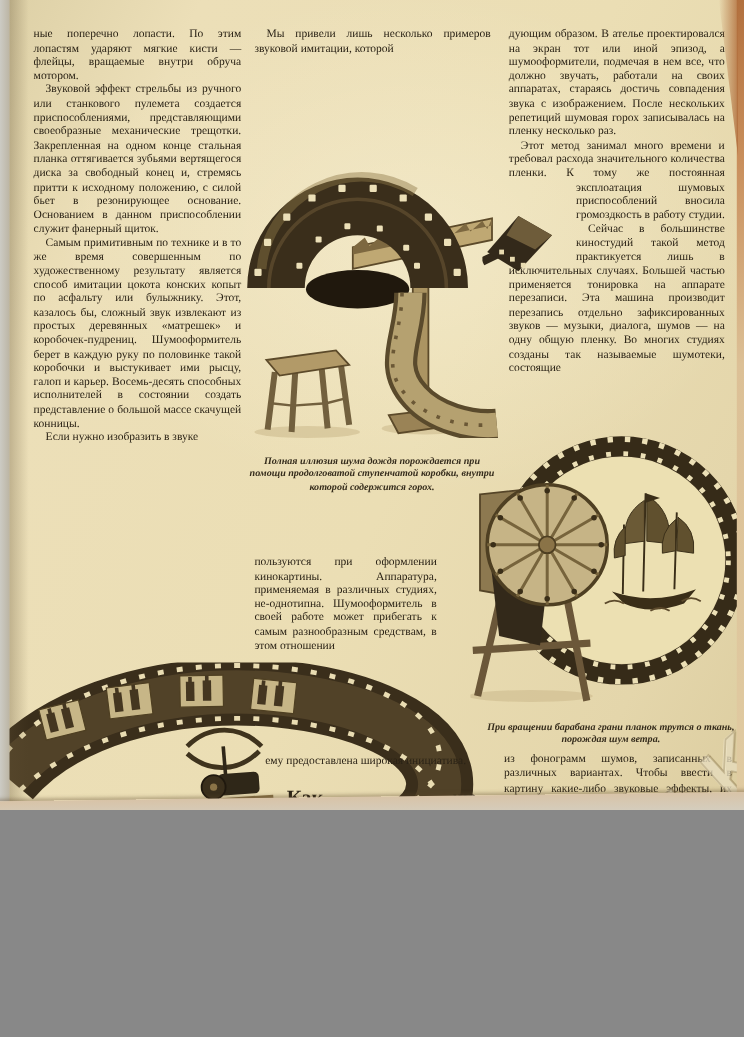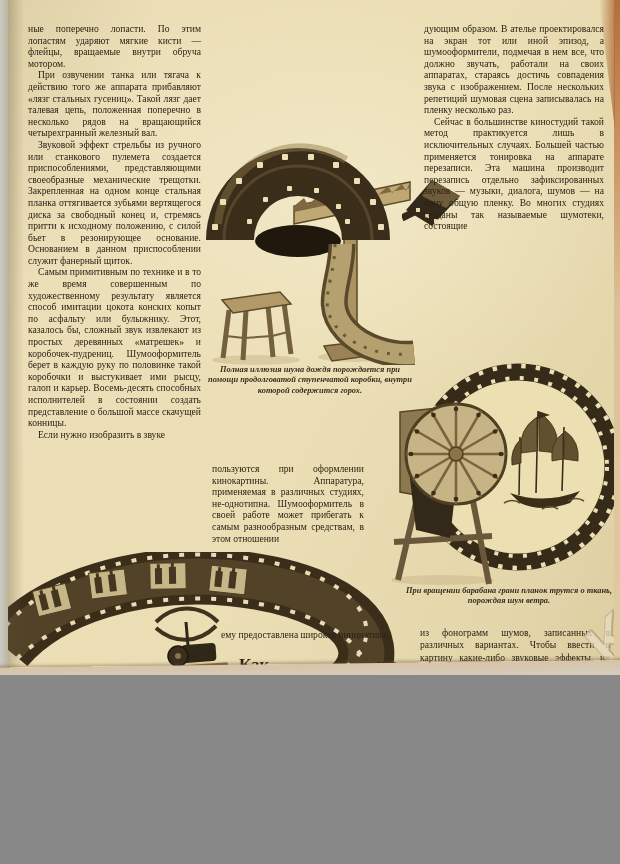--- a/index.html
+++ b/index.html
@@ -10,21 +10,21 @@
       linear-gradient(115deg, #ddd0a6 0%, #ecdfb8 18%, #ebdeb4 55%, #e4d6ab 85%, #dccda0 100%);
     font-family:"Liberation Serif","DejaVu Serif",serif;
     color:#2b2316;
   }
   .abs{position:absolute;}
   .col{ text-align:justify; font-size:9.6px; line-height:11.6px; z-index:6;}
   .col p{margin:0; text-indent:10px;}
   .col p.noindent{text-indent:0;}
   .caption{
     font-size:8.4px; line-height:10.3px; font-weight:bold; font-style:italic;
-    text-align:center; z-index:6; color:#352c1c;
+    text-align:center; z-index:6; color:#352c1c;margin-top:15px;
   }
   .question{font-size:17px; line-height:13px; font-weight:bold; text-indent:14px; text-align:justify; z-index:6;}
   .smalltext{font-size:9.6px; line-height:11.6px; text-align:justify; z-index:6;}
   .intrude{float:left; width:56px; height:58px;}
   .pagenum{
     font-size:17px; font-weight:bold; font-style:italic; color:#1f1a10; z-index:7;
   }
   .wm-footer{
     font-family:"Liberation Sans","DejaVu Sans",sans-serif;
     font-size:10px; font-weight:bold; letter-spacing:2px;
@@ -48,27 +48,27 @@
   .corner-right{right:5px;top:0;width:16px;height:130px;background:linear-gradient(to left,rgba(178,112,62,0.85),rgba(178,112,62,0));clip-path:polygon(100% 0,0 0,100% 100%);z-index:10;}
   .edge-bottom{left:-5px;right:-5px;bottom:-9px;height:24px;background:linear-gradient(to bottom,#d8c3a7,#d2d4cc);transform:rotate(-0.7deg);transform-origin:100% 100%;box-shadow:0 -2px 3px rgba(90,70,40,0.35);z-index:10;}
 </style>
 </head>
 <body>
 
 <div class="scan">
 
   <div class="abs col" style="left:28px;top:23px;width:173px;">
     <p class="noindent">ные поперечно лопасти. По этим лопастям ударяют мягкие кисти — флейцы, вращаемые внутри обруча мотором.</p>
-    <p>При озвучении танка или тягача к действию того же аппарата прибавляют «лязг стальных гусениц». Такой лязг дает талевая цепь, положенная поперечно в несколько рядов на вращающийся четырехгранный железный вал.</p>
     <p>Звуковой эффект стрельбы из ручного или станкового пулемета создается приспособлениями, представляющими своеобразные механические трещотки. Закрепленная на одном конце стальная планка оттягивается зубьями вертящегося диска за свободный конец и, стремясь притти к исходному положению, с силой бьет в резонирующее основание. Основанием в данном приспособлении служит фанерный щиток.</p>
     <p>Самым примитивным по технике и в то же время совершенным по художественному результату является способ имитации цокота конских копыт по асфальту или булыжнику. Этот, казалось бы, сложный звук извлекают из простых деревянных «матрешек» и коробочек-пудрениц. Шумооформитель берет в каждую руку по половинке такой коробочки и выстукивает ими рысцу, галоп и карьер. Восемь-десять способных исполнителей в состоянии создать представление о большой массе скачущей конницы.</p>
     <p>Если нужно изобразить в звуке</p>
   </div>
 
   <div class="abs col" style="left:212px;top:23px;width:197px;">
+    <p>Мы привели лишь несколько примеров звуковой имитации, которой</p>
   </div>
 
   <div class="abs illo" style="left:196px;top:124px;width:220px;height:241px;">
     <svg viewBox="0 0 220 241" width="220" height="241">
       <g>
         <ellipse cx="60" cy="236" rx="44" ry="5" fill="#cdbb8e" opacity="0.6"></ellipse>
         <path d="M33,186 L27,234 M88,179 L95,230 M50,186 L47,236 M72,182 L77,233" stroke="#72603e" stroke-width="5" fill="none"></path>
         <path d="M30,212 L48,214 L76,212 L92,208" stroke="#72603e" stroke-width="2" fill="none"></path>
         <polygon points="26,176 84,168 95,180 37,189" fill="#b29a68" stroke="#5c4a2a" stroke-width="1.5"></polygon>
       </g>
@@ -160,21 +160,22 @@
             <circle cx="103" cy="128" r="2.3"></circle>
         </g>
         <circle cx="64" cy="106" r="7" fill="#8a7347" stroke="#4e3f22" stroke-width="1.5"></circle>
       </g>
     </svg>
   </div>
 
   <div class="abs caption" style="left:402px;top:586px;width:214px;font-style:italic;">При вращении барабана грани планок трутся о ткань, порождая шум ветра.</div>
 
   <div class="abs col" style="left:424px;top:23px;width:180px;">
-    <p class="noindent">дующим образом. В ателье проектировался на экран тот или иной эпизод, а шумооформители, подмечая в нем все, что должно звучать, работали на своих аппаратах, стараясь достичь совпадения звука с изображением. После нескольких репетиций шумовая сцена записывалась на пленку несколько раз.</p>
+    <p class="noindent">дующим образом. В ателье проектировался на экран тот или иной эпизод, а шумооформители, подмечая в нем все, что должно звучать, работали на своих аппаратах, стараясь достичь совпадения звука с изображением. После нескольких репетиций шумовая горох записывалась на пленку несколько раз.</p>
+    <p><span>Этот метод занимал много времени и требовал расхода значительного количества пленки. К тому же постоянная эксплоатация</span> <span class="intrude"></span><span>шумовых приспособлений вносила громоздкость в работу студии.</span></p>
     <p>Сейчас в большинстве киностудий такой метод практикуется лишь в исключительных случаях. Большей частью применяется тонировка на аппарате перезаписи. Эта машина производит перезапись отдельно зафиксированных звуков — музыки, диалога, шумов — на одну общую пленку. Во многих студиях созданы так называемые шумотеки, состоящие</p>
   </div>
 
   <div class="abs illo" style="left:402px;top:172px;width:62px;height:62px;">
     <svg viewBox="0 0 62 62" width="62" height="62">
       <path d="M0,46 L12,40" stroke="#33291a" stroke-width="7"></path>
       <polygon points="4,38 30,8 58,24 30,54" fill="#33291a"></polygon>
       <polygon points="30,8 58,24 44,36 20,24" fill="#6e5c3a"></polygon>
       <rect x="14" y="36" width="4" height="4" fill="#e8dbb0"></rect>
         <rect x="23" y="42" width="4" height="4" fill="#e8dbb0"></rect>

